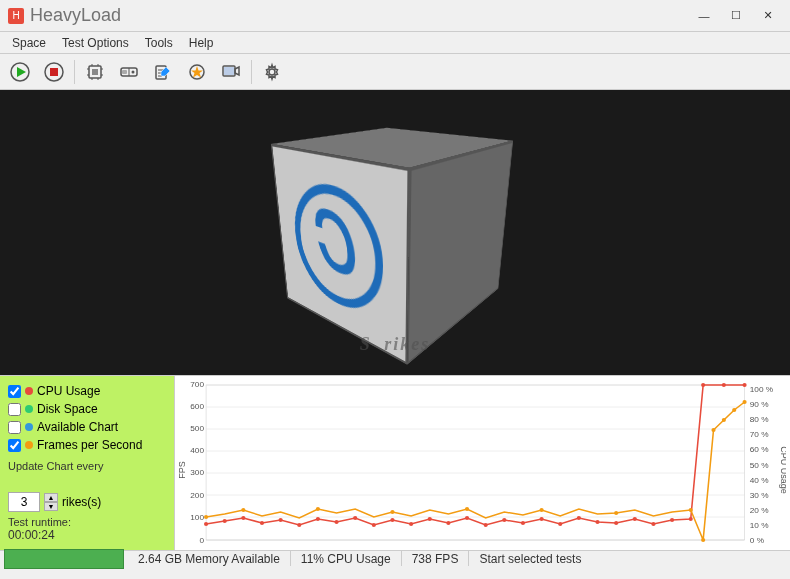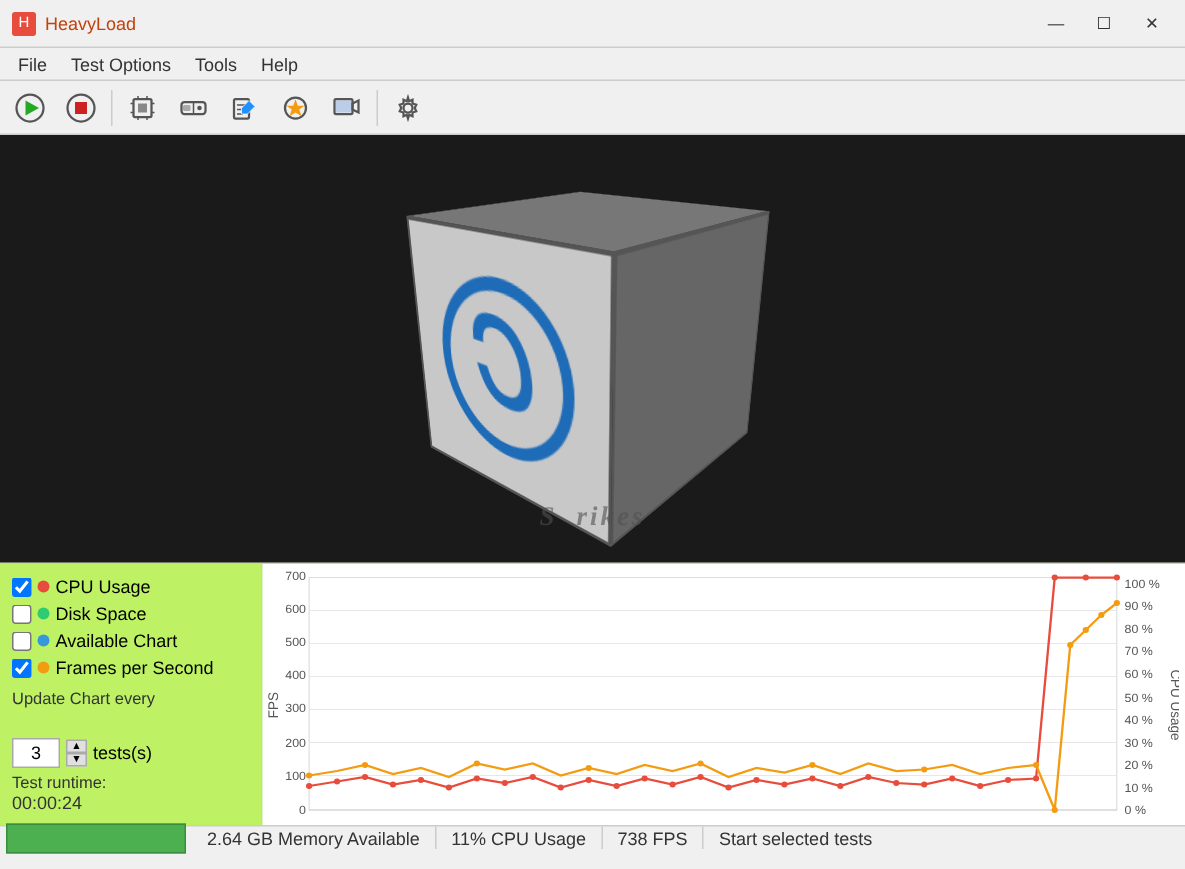--- a/index.html
+++ b/index.html
@@ -32,22 +32,22 @@
       height: 16px;
       background: #e74c3c;
       border-radius: 2px;
       display: flex;
       align-items: center;
       justify-content: center;
       font-size: 10px;
       color: white;
     }
     .title-bar-title {
-      font-size: 12px;
-      color: #c2410c;
+      font-size: 18px;
+      color: #737373;
     }
     .title-bar-controls {
       display: flex;
       gap: 4px;
     }
     .title-bar-btn {
       width: 28px;
       height: 20px;
       background: transparent;
       border: none;
@@ -335,21 +335,21 @@
     <span class="title-bar-title">HeavyLoad</span>
   </div>
   <div class="title-bar-controls">
     <button class="title-bar-btn">—</button>
     <button class="title-bar-btn">☐</button>
     <button class="title-bar-btn close">✕</button>
   </div>
 </div>
 
 <div class="menu-bar">
-  <div class="menu-item">File</div>
+  <div class="menu-item">Space</div>
   <div class="menu-item">Test Options</div>
   <div class="menu-item">Tools</div>
   <div class="menu-item">Help</div>
 </div>
 
 <div class="toolbar">
 
   <button class="toolbar-btn" title="Start">
     <svg viewBox="0 0 20 20">
       <circle cx="10" cy="10" r="9" fill="none" stroke="#555" stroke-width="1.5"></circle>
@@ -471,21 +471,21 @@
     </div>
 
     <div class="update-section">
       <div class="update-label">Update Chart every</div>
       <div class="spinner-row">
         <input type="text" class="spinner-input" value="3" style="">
         <div class="spinner-btns">
           <button class="spinner-btn">▲</button>
           <button class="spinner-btn">▼</button>
         </div>
-        <span>tests(s)</span>
+        <span>rikes(s)</span>
       </div>
     </div>
 
     <div class="runtime-section">
       <div class="runtime-label">Test runtime:</div>
       <div class="runtime-value">00:00:24</div>
     </div>
   </div>
 
   <div class="chart-area">

